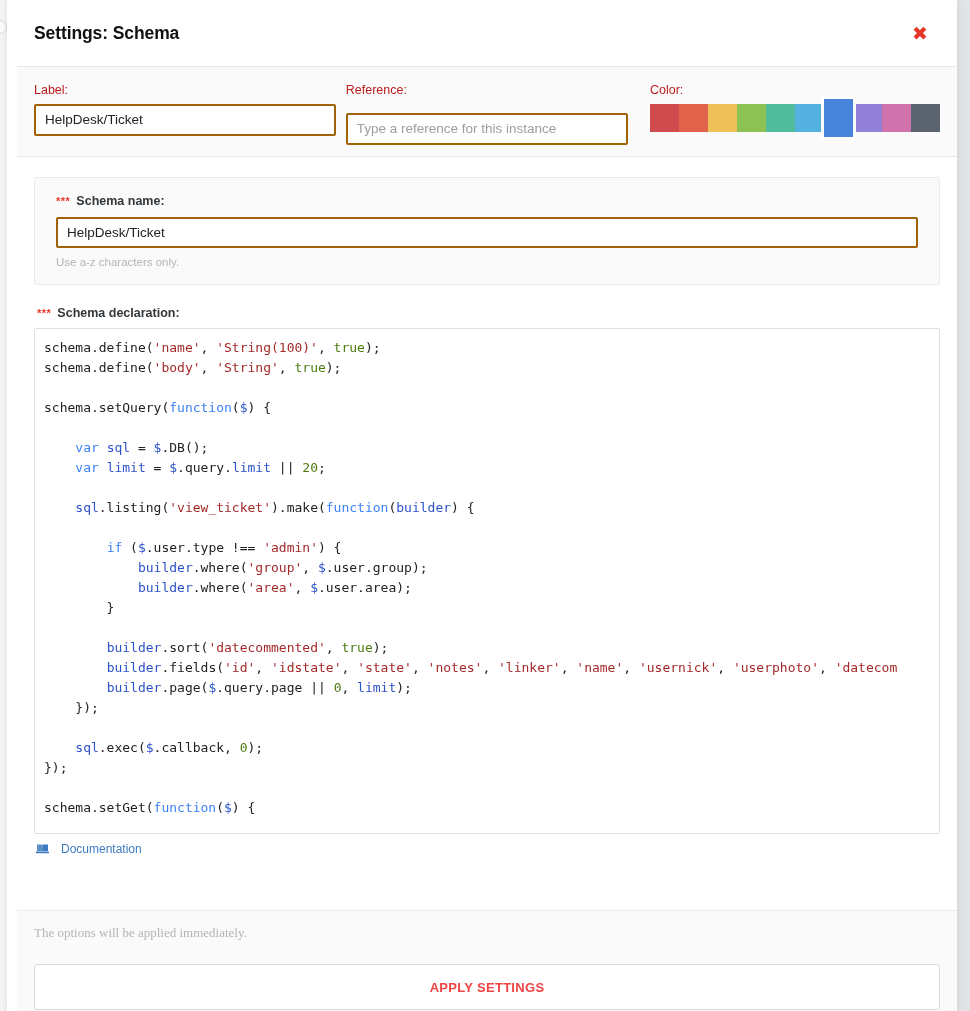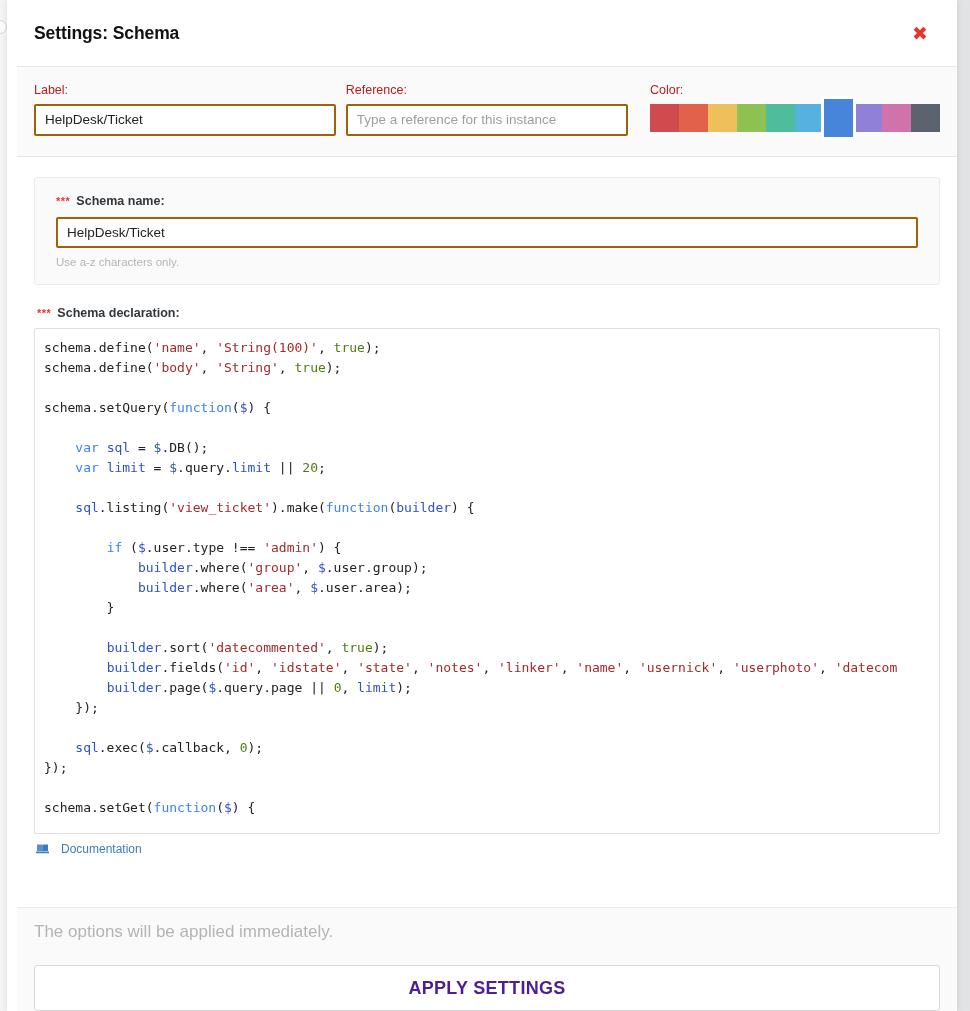--- a/index.html
+++ b/index.html
@@ -56,21 +56,21 @@
   
   .top-bar {
     flex: 0 0 90px;
     background: #fafafa;
     border-bottom: 1px solid #e7e7e8;
     display: flex; align-items: flex-start;
     padding: 17px 17px 0 17px;
   }
   .field-group { display: flex; flex-direction: column; }
   .fg-label { width: 310px; margin-right: 10px; }
-  .fg-ref   { width: 290px; margin-right: 22px; }
+  .fg-ref   { width: 290px; margin-right: 22px; gap: 9px; }
   .fg-color { width: 290px; }
   .field-caption {
     font-size: 12.5px; color: #b91c1c; margin-bottom: 7px; line-height: 1;
   }
   .text-input {
     height: 32px; border: 2px solid #a16207; background: #fff;
     border-radius: 2px; font-size: 13.5px; color: #222;
     padding: 0 9px; font-family: "Liberation Sans", sans-serif;
     width: 100%; outline: none;
   }
@@ -133,27 +133,27 @@
   }
   .doc-icon { display: inline-flex; }
 
   
   .modal-footer {
     flex: 0 0 101px;
     background: #fafafa; border-top: 1px solid #ececed;
     padding: 15px 17px 0 17px;
   }
   .footer-note {
-    font-size: 17px; color: #b2b5b8; margin-bottom: 25px; line-height: 1;
+    font-size: 13px; color: #b2b5b8; margin-bottom: 25px; line-height: 1; font-family: Liberation Serif, serif;
   }
   .apply-btn {
     width: 100%; height: 46px; background: #fff;
     border: 1px solid #dadadb; border-radius: 3px;
     font-family: "Liberation Sans", sans-serif;
-    font-size: 18px; font-weight: bold; color: #4c1d95;
+    font-size: 13px; font-weight: bold; color: #ef4444;
     letter-spacing: 0.3px; cursor: pointer;
   }
 </style>
 </head>
 <body>
 
 <div id="page">
 
   <div class="behind-page">
     <div class="behind-dot"></div>

